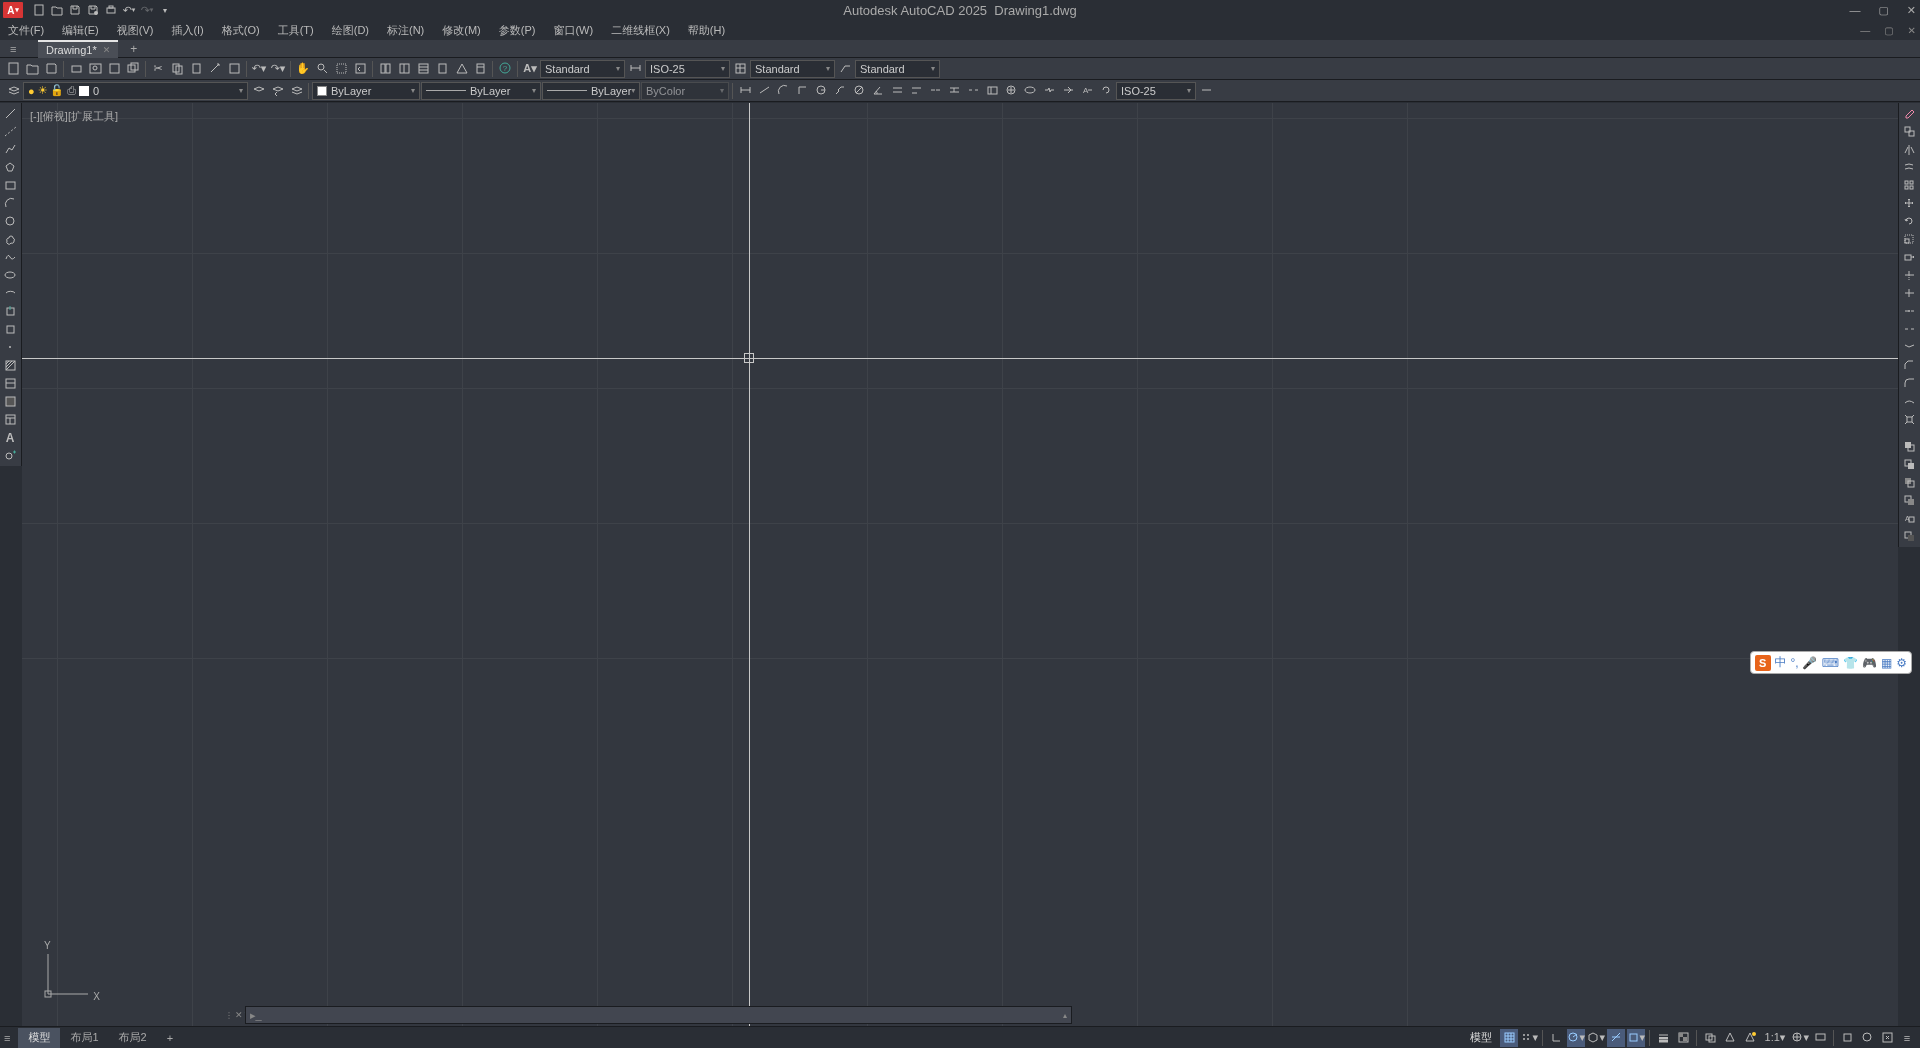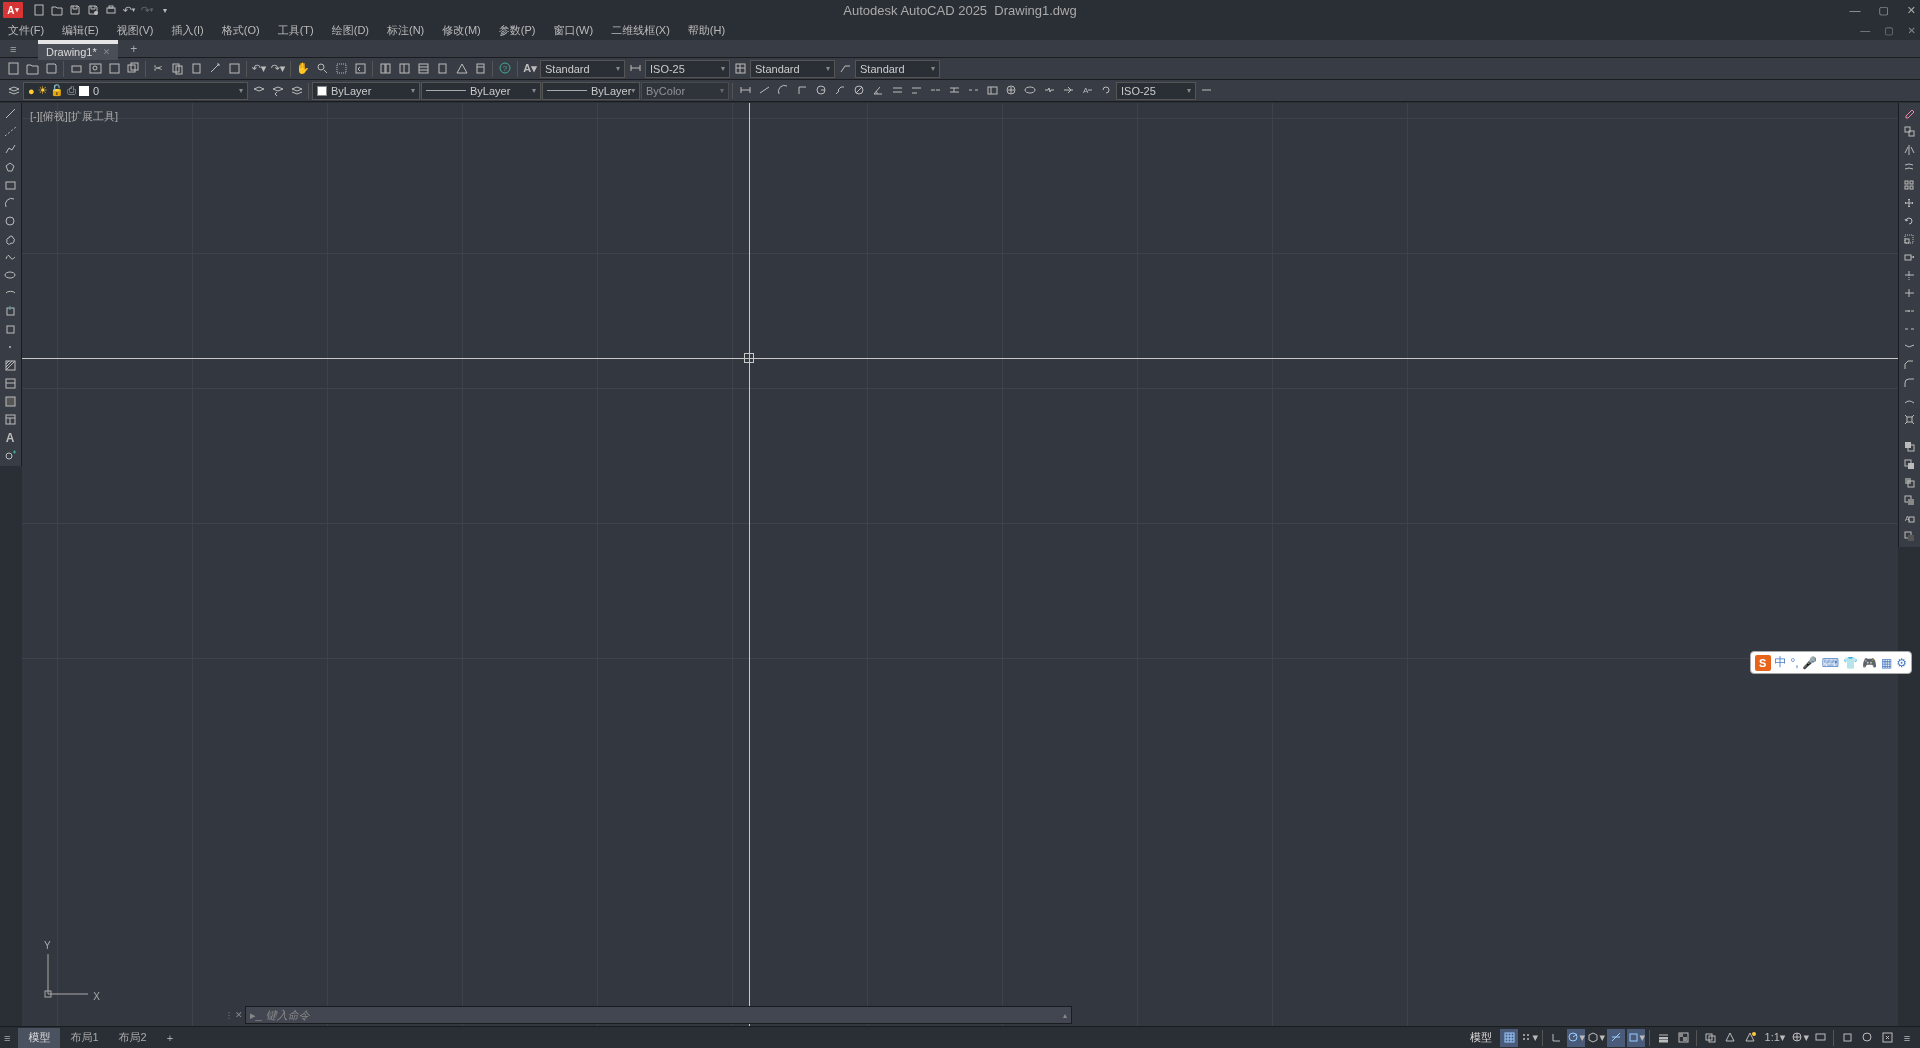--- a/index.html
+++ b/index.html
@@ -16,21 +16,21 @@
 
 
 .menu-bar { height: 20px; background: #2a2e35; display: flex; align-items: center; padding: 0 8px; gap: 18px; position: relative; }
 .menu-item { color: #bbb; font-size: 11px; cursor: pointer; }
 .sub-win-ctrl { position: absolute; right: 4px; display: flex; gap: 14px; }
 .sub-win-ctrl span { color: #888; cursor: pointer; font-size: 10px; }
 
 
 .tab-bar { height: 18px; background: #383c44; display: flex; align-items: center; padding-left: 10px; gap: 4px; border-bottom: 1px solid #1a1c20; }
 .hamb { width: 18px; color: #aaa; cursor: pointer; margin-right: 6px; }
-.file-tab { background: #4a4e56; height: 16px; padding: 8px 8px; display: flex; align-items: center; gap: 6px; font-size: 11px; color: #ddd; border-top: 7px solid #e5e5e5; }
+.file-tab { background: #4a4e56; height: 16px; padding: 8px 8px; display: flex; align-items: center; gap: 6px; font-size: 11px; color: #ddd; border-top: 3px solid #e5e5e5; }
 .file-tab .x { color: #888; font-size: 9px; cursor: pointer; }
 .plus { color: #aaa; font-size: 12px; padding: 0 8px; cursor: pointer; }
 
 
 .toolbar-row { height: 22px; background: #383c44; display: flex; align-items: center; padding: 0 4px; border-bottom: 1px solid #1a1c20; gap: 1px; }
 .tb-ic { width: 18px; height: 18px; display: flex; align-items: center; justify-content: center; color: #bbb; cursor: pointer; font-size: 11px; }
 .tb-sep { width: 1px; height: 16px; background: #555; margin: 0 2px; }
 .dd { height: 18px; background: #2a2e35; border: 1px solid #555; color: #ccc; font-size: 11px; padding: 0 4px; display: flex; align-items: center; justify-content: space-between; cursor: pointer; }
 .dd .arr { font-size: 8px; color: #888; }
 .dd-input { height: 18px; background: #2a2e35; border: 1px solid #555; color: #ccc; padding: 0 4px; display: flex; align-items: center; }
@@ -798,21 +798,20 @@
   </div>
 </div>
 
 <div class="cmd-handle">
   <span style="font-size:8px">⋮</span>
   <span style="font-size:9px">✕</span>
   <span style="font-size:9px">🔧</span>
 </div>
 <div class="cmd-line">
   <span style="color:#888">▸_</span>
-  <span class="cmd-input">键入命令</span>
   <span class="cmd-arr">▴</span>
 </div>
 
 <div class="bottom-bar">
   <span class="btm-hamb">≡</span>
   <div class="btm-tab active">模型</div>
   <div class="btm-tab">布局1</div>
   <div class="btm-tab">布局2</div>
   <div class="btm-plus">+</div>
 

